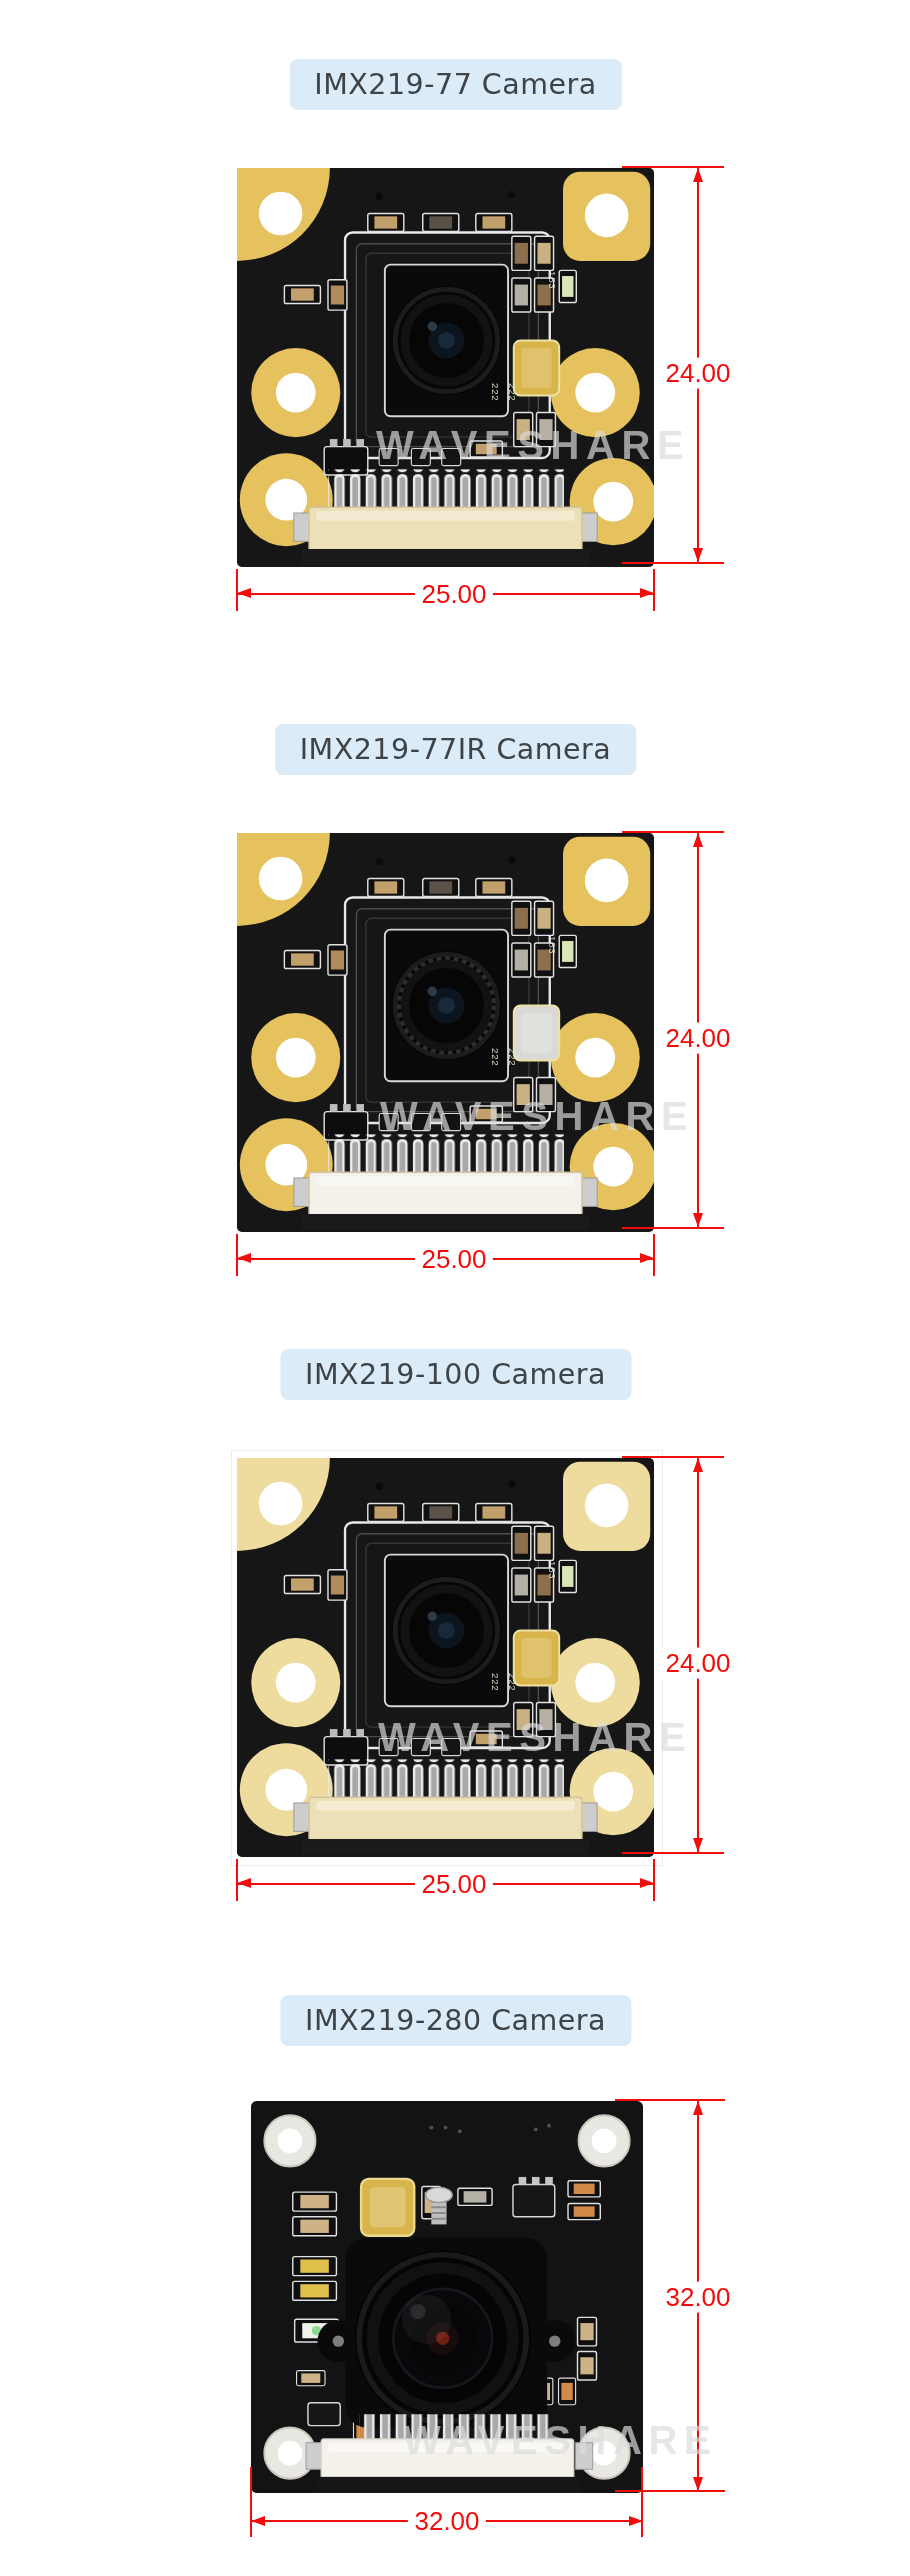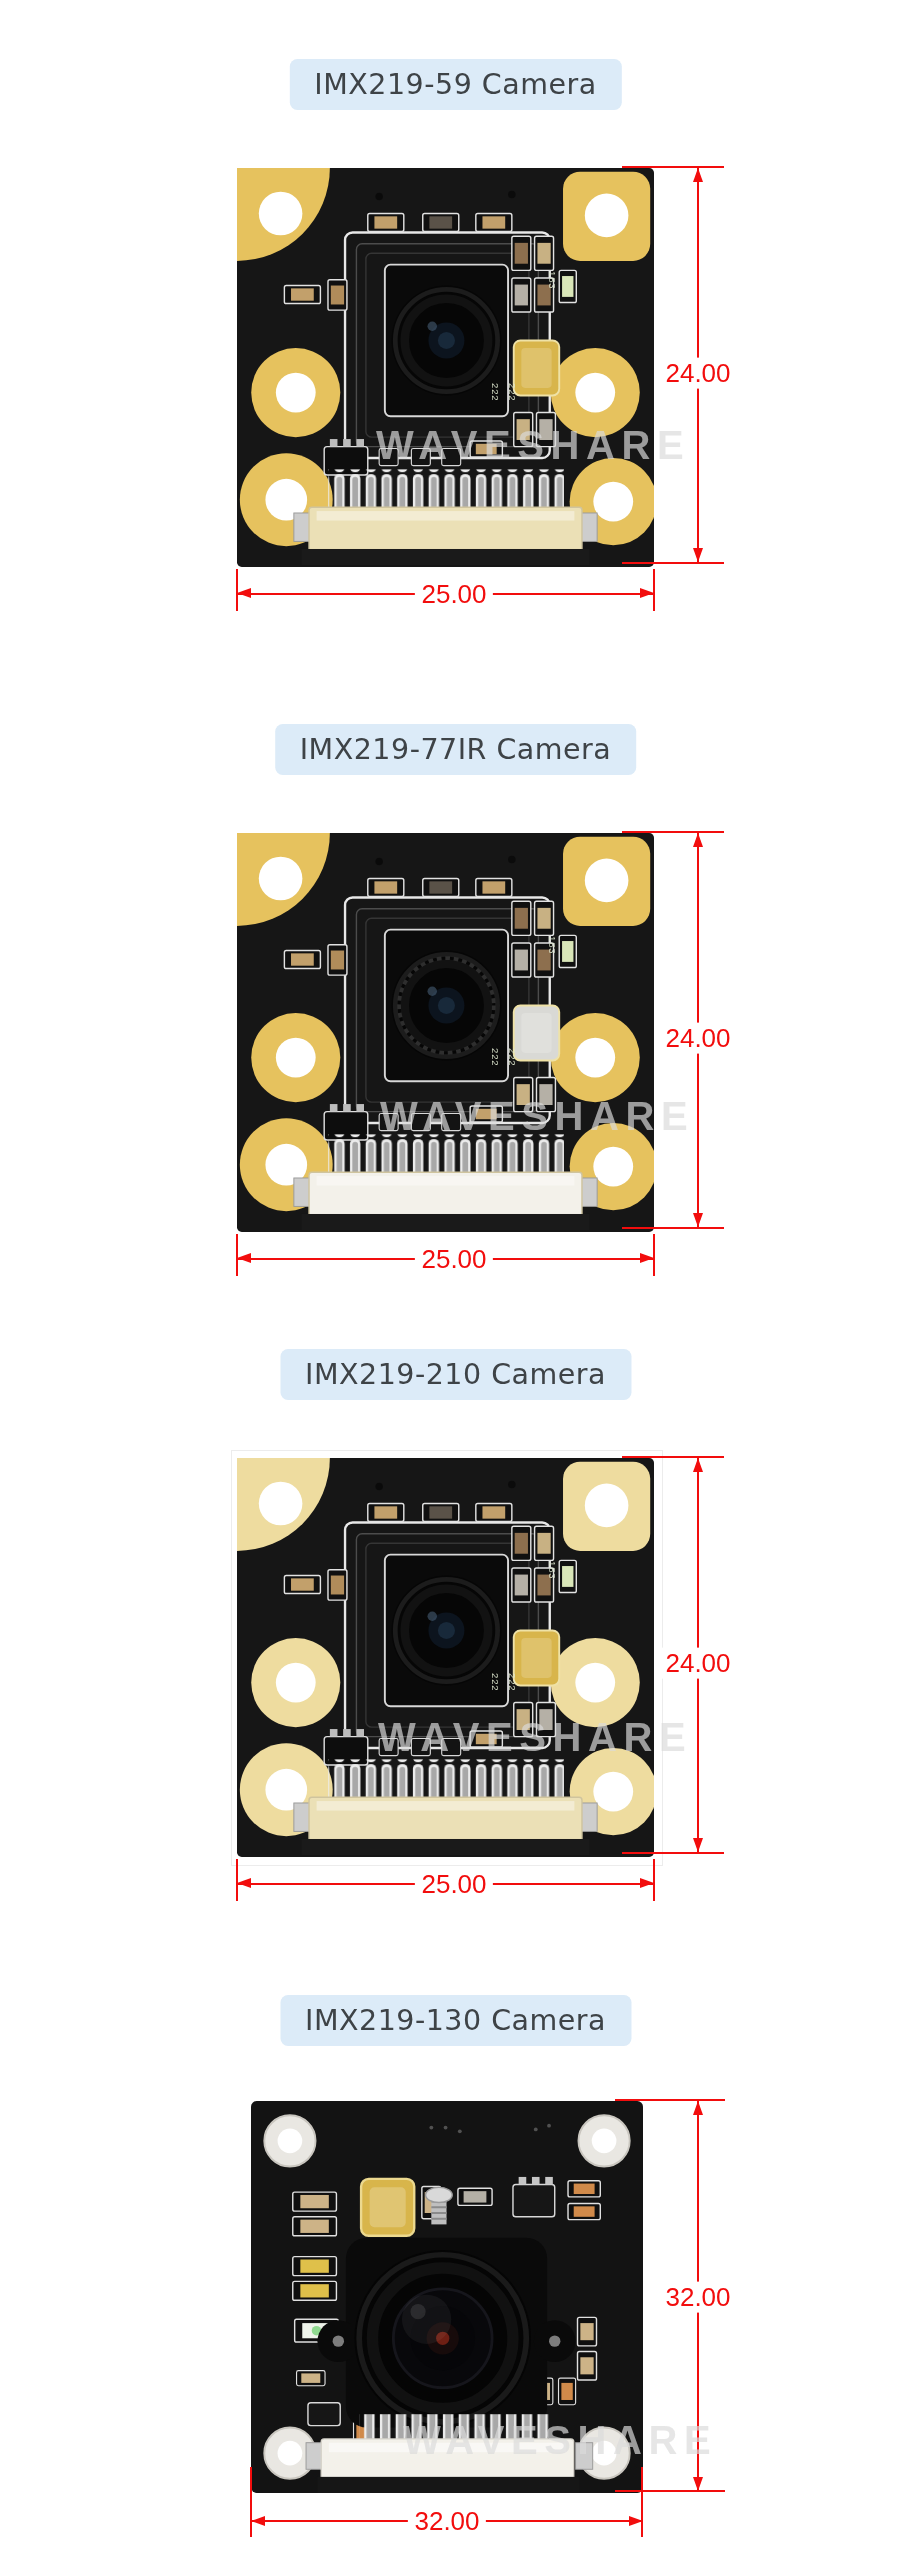--- a/index.html
+++ b/index.html
@@ -231,21 +231,21 @@
         <rect x="82" y="360" width="250" height="10" fill="#ffffff" opacity=".5"></rect>
         <rect x="70" y="396" width="276" height="17" fill="#161616"></rect>
       </g>
     </symbol>
   </defs>
 </svg>
 
 <div id="canvas">
 
   <div class="section" style="top:0;height:645px">
-    <div class="chip">IMX219-59 Camera</div>
+    <div class="chip">IMX219-77 Camera</div>
     <svg class="pcb" style="left:237px;top:168px;--conn:var(--connector_beige);--crystal:var(--crystal_gold)" width="417" height="399" viewBox="0 0 440 421">
         <use href="#small-board"></use>
       </svg>
     <span class="pcb-txt" style="left:547px;top:271px">183</span>
     <span class="pcb-txt" style="left:490px;top:383px">222</span>
     <span class="pcb-txt" style="left:507px;top:383px">222</span>
     <div class="watermark" style="left:376px;top:423px">WAVESHARE</div>
 
     <div class="dim" style="left:622px;top:166px;width:102px;height:1.9px"></div>
     <div class="dim" style="left:622px;top:562px;width:102px;height:1.9px"></div>
@@ -281,21 +281,21 @@
 
     <div class="dim" style="left:236px;top:569px;width:1.9px;height:42px"></div>
     <div class="dim" style="left:653px;top:569px;width:1.9px;height:42px"></div>
     <div class="dim" style="left:237px;top:593px;width:417px;height:1.9px"></div>
     <div class="arrow arr-left" style="left:237px;top:588px"></div>
     <div class="arrow arr-right" style="left:640px;top:588px"></div>
     <div class="dim-label" style="left:454px;top:594px">25.00</div>
   </div>
 
   <div class="section" style="top:1290px;height:645px">
-    <div class="chip">IMX219-210 Camera</div>
+    <div class="chip">IMX219-100 Camera</div>
     <div class="photo-edge" style="left:231px;top:160px;width:430px;height:414px"></div>
     <svg class="pcb" style="left:237px;top:168px;--gold:var(--gold_pale);--conn:var(--connector_beige);--crystal:var(--crystal_gold)" width="417" height="399" viewBox="0 0 440 421">
         <use href="#small-board"></use>
       </svg>
     <span class="pcb-txt" style="left:547px;top:271px">183</span>
     <span class="pcb-txt" style="left:490px;top:383px">222</span>
     <span class="pcb-txt" style="left:507px;top:383px">222</span>
     <div class="watermark" style="left:378px;top:425px">WAVESHARE</div>
 
     <div class="dim" style="left:622px;top:166px;width:102px;height:1.9px"></div>
@@ -307,21 +307,21 @@
 
     <div class="dim" style="left:236px;top:569px;width:1.9px;height:42px"></div>
     <div class="dim" style="left:653px;top:569px;width:1.9px;height:42px"></div>
     <div class="dim" style="left:237px;top:593px;width:417px;height:1.9px"></div>
     <div class="arrow arr-left" style="left:237px;top:588px"></div>
     <div class="arrow arr-right" style="left:640px;top:588px"></div>
     <div class="dim-label" style="left:454px;top:594px">25.00</div>
   </div>
 
   <div class="section" style="top:1936px;height:640px">
-    <div class="chip">IMX219-130 Camera</div>
+    <div class="chip">IMX219-280 Camera</div>
     <svg class="pcb" style="left:251px;top:165px;--conn:var(--connector_white)" width="392" height="392" viewBox="0 0 413 413">
         <use href="#big-board"></use>
       </svg>
     <div class="watermark" style="left:403px;top:482px">WAVESHARE</div>
 
     <div class="dim" style="left:615px;top:163px;width:110px;height:1.9px"></div>
     <div class="dim" style="left:615px;top:554px;width:110px;height:1.9px"></div>
     <div class="dim" style="left:697px;top:165px;width:1.9px;height:390px"></div>
     <div class="arrow arr-up" style="left:693px;top:165px"></div>
     <div class="arrow arr-down" style="left:693px;top:541px"></div>

